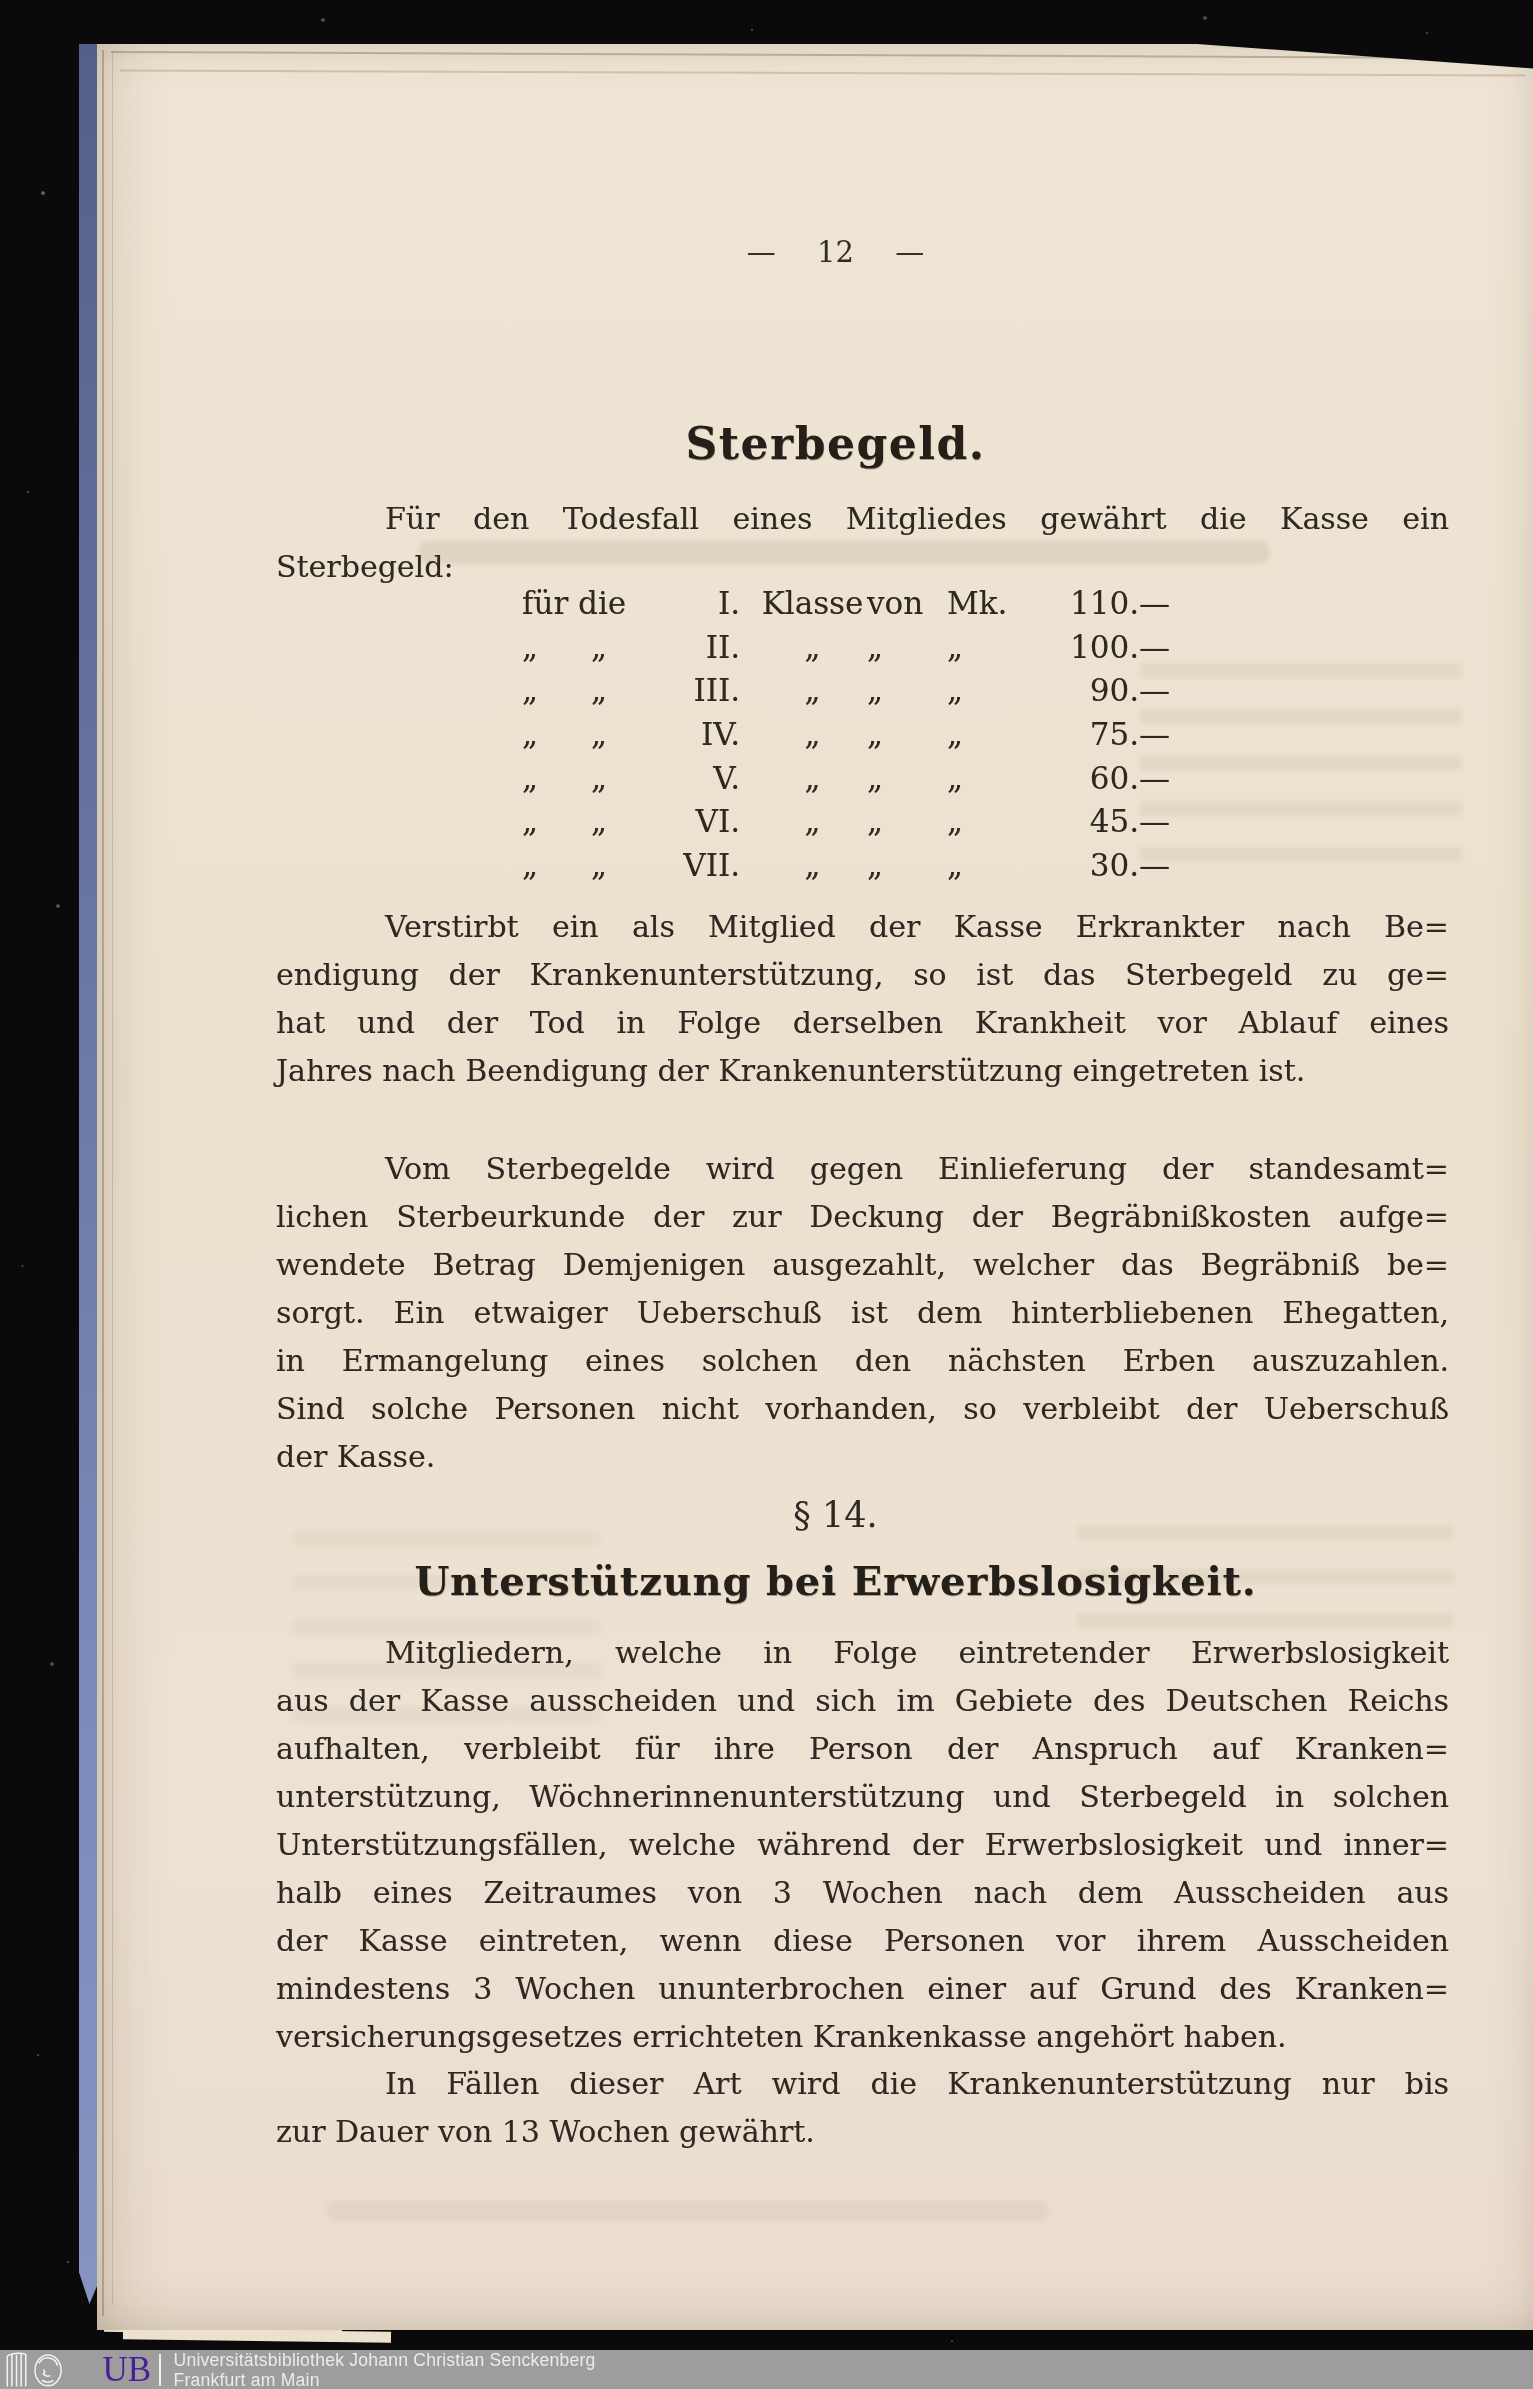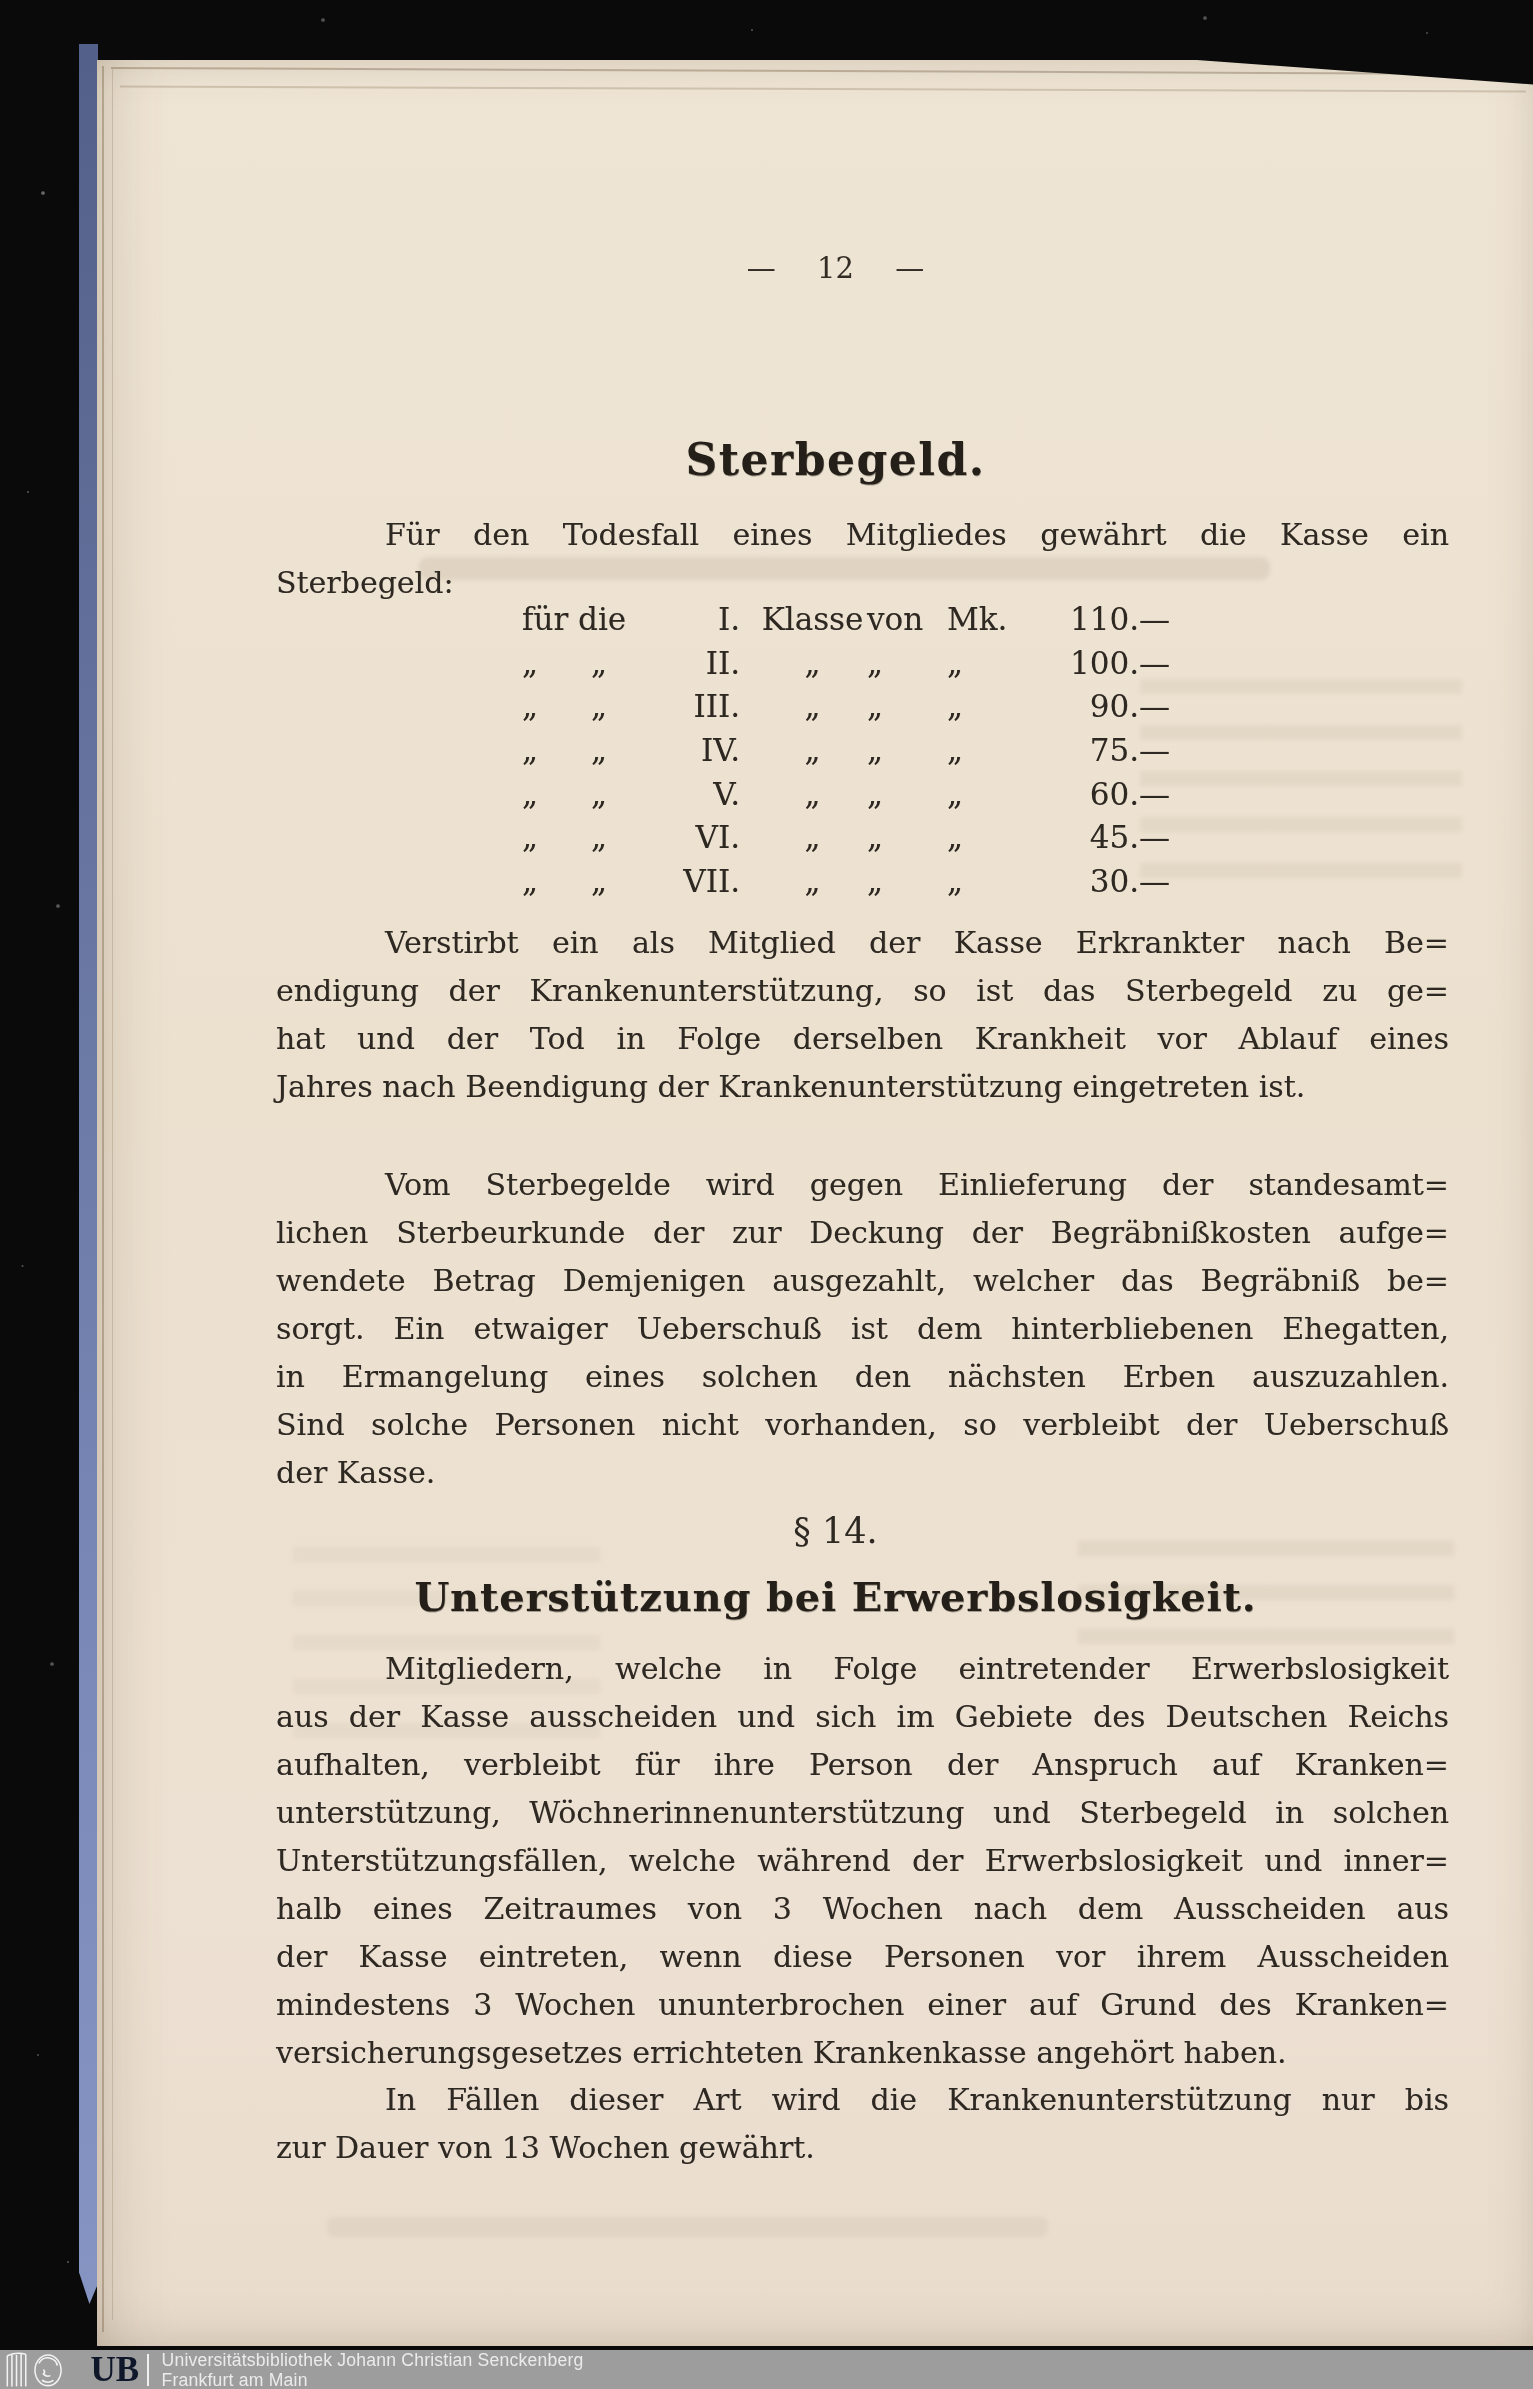--- a/index.html
+++ b/index.html
@@ -21,21 +21,21 @@
         clip-path:polygon(0 0,100% 0,100% 99.1%,55% 100%,0 98.6%);}
   
   .sheet{position:absolute;background:#eadfca;}
   .sheet.s1{left:104px;top:2320px;width:238px;height:14px;transform:rotate(1.1deg);background:#e6dac4;}
   .sheet.s2{left:123px;top:2330px;width:268px;height:10.7px;transform:rotate(0.7deg);background:#ece1cd;}
   
   .page{position:absolute;left:97px;top:44px;width:1437px;height:2286px;
         background:linear-gradient(180deg,#efe5d5 0%,#ece1cf 45%,#ede1d3 80%,#e9dccd 100%);
         box-shadow:inset 54px 0 69px -54px rgba(95,75,50,.30), inset 0 31px 46px -31px rgba(95,75,50,.18),
                    inset -23px -31px 54px -31px rgba(95,75,50,.22);
-        color:#2e2822;margin-top:16px;}
+        color:#2e2822;}
   .wedge{position:absolute;right:0;top:0;width:337px;height:24.5px;background:#0a0a0a;
          clip-path:polygon(0 0,100% 0,100% 100%);}
   .edge-line{position:absolute;background:rgba(120,100,75,.40);}
   .el1{left:14px;right:4.6px;top:10px;height:1.5px;transform:rotate(.25deg);}
   .el2{left:23px;right:7.7px;top:28px;height:1.5px;background:rgba(120,100,75,.26);transform:rotate(.2deg);}
   .vl1{left:5.4px;top:6.1px;bottom:14px;width:1.5px;}
   .vl2{left:14.6px;top:9.2px;bottom:26px;width:1.5px;background:rgba(120,100,75,.24);}
   
   .ghost{position:absolute;filter:blur(2.3px);pointer-events:none;}
   .g1{left:322px;top:497px;width:851px;height:23px;background:rgba(120,100,70,.12);border-radius:9.2px;}
@@ -70,22 +70,22 @@
   .c1.dp{word-spacing:43px;}
   .c2{left:157px;width:92px;text-align:right;}
   .c3{left:268px;width:107px;text-align:center;}
   .c4{left:376px;width:80px;text-align:left;}
   .c5{left:456px;width:84px;}
   .c6{left:537px;width:142px;text-align:right;}
   
   .bar{position:absolute;left:0;top:2350px;width:1533px;height:39px;background:#9d9d9d;
        display:flex;align-items:center;font-family:"Liberation Sans", sans-serif;}
   .logo{display:flex;align-items:center;height:100%;margin-left:4.6px;}
-  .ub{font-family:"Liberation Serif", serif;font-weight:bold;font-size:35px;color:#0f172a;
-      line-height:35px;margin-left:3px;}
+  .ub{font-family:"Liberation Serif", serif;font-weight:normal;font-size:35px;color:#4c1d95;
+      line-height:35px;margin-left:15px;}
   .logo-div{width:2.3px;height:32px;background:#f0f0f0;margin:0 12.3px 0 7.7px;}
   .orgtext{color:#ebebeb;font-size:17.6px;line-height:20px;letter-spacing:0.2px;}
 </style>
 </head>
 <body>
 
 <div class="stage">
   <div class="dust"></div>
   <div class="cover-edge"></div>
   <div class="sheet s1"></div>

